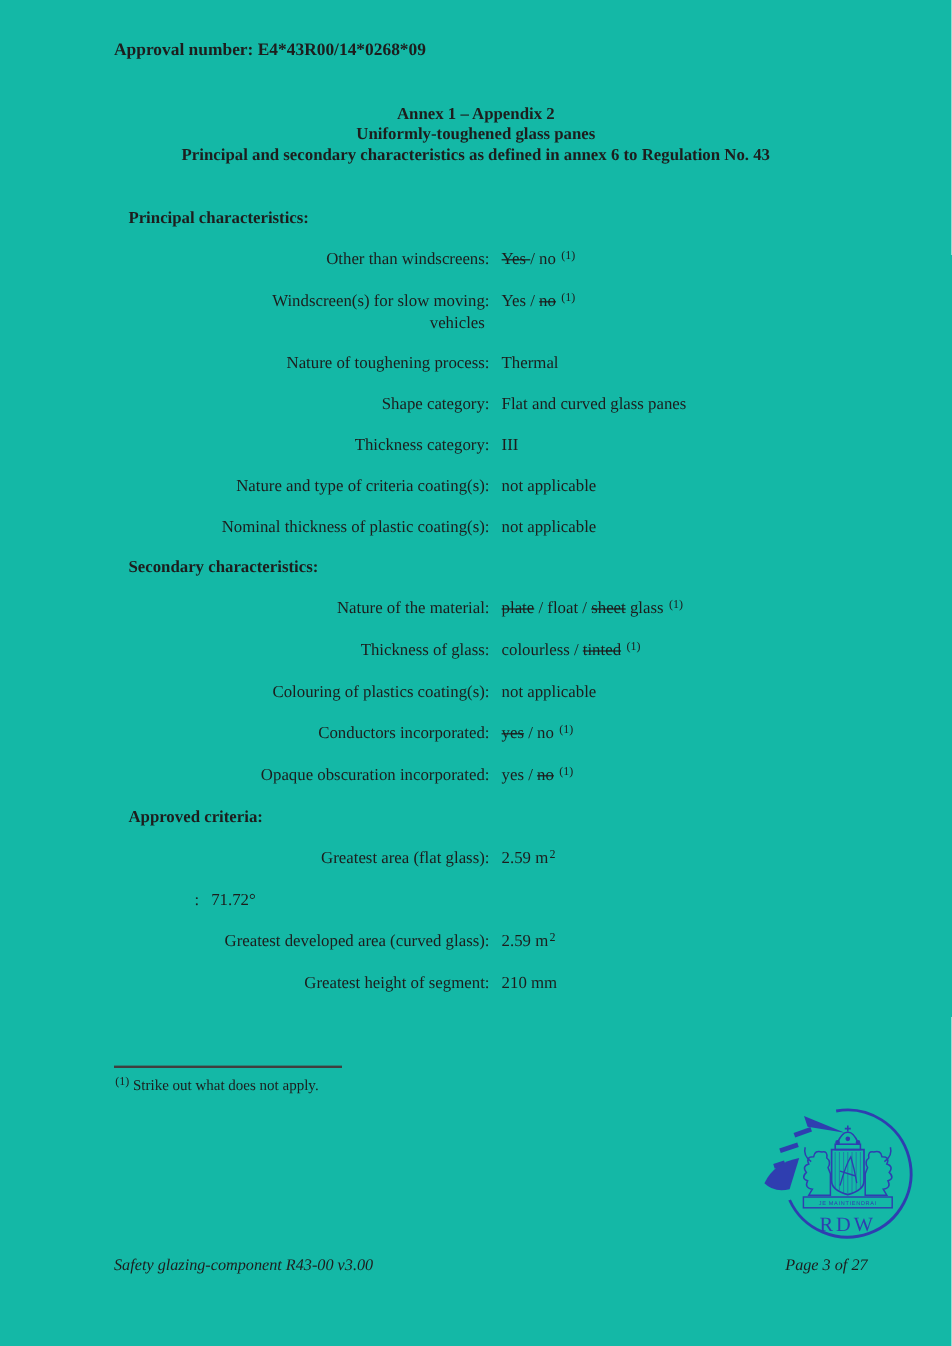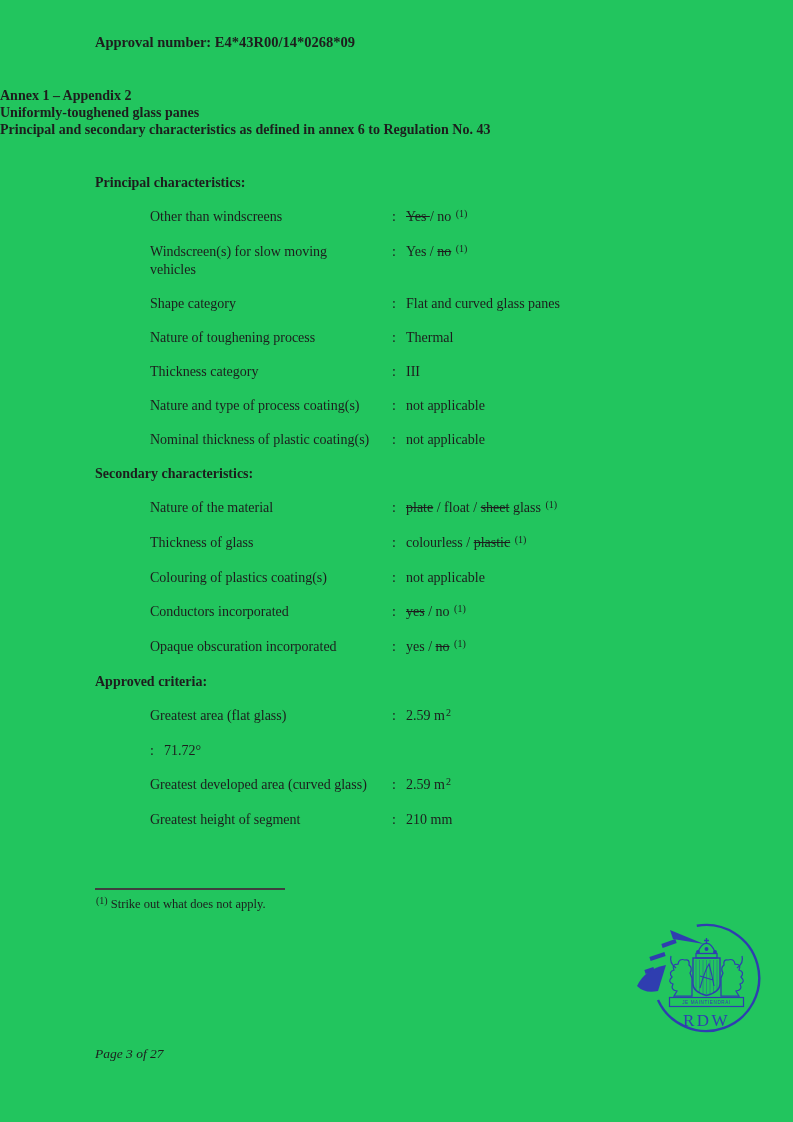--- a/index.html
+++ b/index.html
@@ -1,26 +1,26 @@
 <!DOCTYPE html>
 <html><head>
 <meta charset="utf-8">
 <style>
   html,body { margin:0; padding:0; background:#ffffff; }
   .page {
-    position:relative; width:793px; height:1122px; background:#22c55e;
+    position:relative; width:793px; height:1122px; background:#14b8a6;
     font-family:"Liberation Serif", serif; color:#1d1d1d;
     font-size:14px; line-height:18px; overflow:hidden;
   }
   .approval { position:absolute; left:95px; top:33px; font-weight:bold; font-size:14.5px; }
-  .titleblock { position:absolute; left:0; right:0; top:87px; font-weight:bold; font-size:14px; line-height:17px; }
-  .content { position:absolute; left:95px; top:174px; right:60px; }
+  .titleblock { position:absolute; left:0; right:0; top:87px; text-align:center; font-weight:bold; font-size:14px; line-height:17px; }
+  .content { position:absolute; left:107px; top:174px; right:60px; }
   .heading { font-weight:bold; margin:0 0 16px 0; }
   .row { display:grid; grid-template-columns:242px 1fr; margin:0 0 16px 55px; }
-  .label { white-space:pre-line; }
+  .label { white-space:pre-line;text-align:right; }
   .colon { display:inline-block; min-width:14px; }
   .strike { text-decoration:line-through; }
   .uline { text-underline-offset:2px; }
   .sup { font-size:10px; position:relative; top:-4px; margin-left:1px; }
   .footnote { position:absolute; left:95px; top:888px; font-size:12.5px; line-height:16px; }
   .fn-rule { width:190px; border:none; border-top:2px solid #3f3f3f; margin:0 0 6px 0; }
   .footer { position:absolute; left:95px; right:70px; top:1045px; display:flex; justify-content:space-between; font-style:italic; font-size:13.5px; }
   .stamp { position:absolute; left:620px; top:898px; width:173px; height:160px; }
 </style>
 </head>
@@ -44,47 +44,47 @@
       <div class="row">
         <div class="label">Other than windscreens</div>
         <div><span class="colon">:</span><span><span class="strike">Yes </span><span>/ no </span><span class="sup">(1)</span></span></div>
       </div>
       <div class="row">
         <div class="label">Windscreen(s) for slow moving
 vehicles</div>
         <div><span class="colon">:</span><span><span>Yes / </span><span class="strike">no</span><span> </span><span class="sup">(1)</span></span></div>
       </div>
       <div class="row">
+        <div class="label">Nature of toughening process</div>
+        <div><span class="colon">:</span><span><span>Thermal</span></span></div>
+      </div>
+      <div class="row">
         <div class="label">Shape category</div>
         <div><span class="colon">:</span><span><span>Flat and curved glass panes</span></span></div>
-      </div>
-      <div class="row">
-        <div class="label">Nature of toughening process</div>
-        <div><span class="colon">:</span><span><span>Thermal</span></span></div>
       </div>
       <div class="row">
         <div class="label">Thickness category</div>
         <div><span class="colon">:</span><span><span>III</span></span></div>
       </div>
       <div class="row">
-        <div class="label">Nature and type of process coating(s)</div>
+        <div class="label">Nature and type of criteria coating(s)</div>
         <div><span class="colon">:</span><span><span>not applicable</span></span></div>
       </div>
       <div class="row">
         <div class="label">Nominal thickness of plastic coating(s)</div>
         <div><span class="colon">:</span><span><span>not applicable</span></span></div>
       </div>
       <div class="heading">Secondary characteristics:</div>
       <div class="row">
         <div class="label">Nature of the material</div>
         <div><span class="colon">:</span><span><span class="strike">plate</span><span> / float / </span><span class="strike">sheet</span><span> glass </span><span class="sup">(1)</span></span></div>
       </div>
       <div class="row">
         <div class="label">Thickness of glass</div>
-        <div><span class="colon">:</span><span><span>colourless / </span><span class="strike">plastic</span><span> </span><span class="sup">(1)</span></span></div>
+        <div><span class="colon">:</span><span><span>colourless / </span><span class="strike">tinted</span><span> </span><span class="sup">(1)</span></span></div>
       </div>
       <div class="row">
         <div class="label">Colouring of plastics coating(s)</div>
         <div><span class="colon">:</span><span><span>not applicable</span></span></div>
       </div>
       <div class="row">
         <div class="label">Conductors incorporated</div>
         <div><span class="colon">:</span><span><span class="strike">yes</span><span> / no </span><span class="sup">(1)</span></span></div>
       </div>
       <div class="row">
@@ -149,16 +149,17 @@
       <use href="#lionL" transform="matrix(-1,0,0,1,173,0)"></use>
     </g>
 
     <rect x="49.5" y="99.5" width="74" height="9" fill="none" stroke="#2f3eb0" stroke-width="1.2"></rect>
     <text x="86.5" y="106.3" text-anchor="middle" font-size="4.6" letter-spacing="0.6" fill="#2f3eb0" font-family="Liberation Sans, sans-serif">JE MAINTIENDRAI</text>
 
     <text x="86.5" y="127.5" text-anchor="middle" font-size="17" letter-spacing="2.5" fill="#2f3eb0" font-family="Liberation Serif, serif">RDW</text>
   </svg>
 
   <div class="footer">
+    <span>Safety glazing-component R43-00 v3.00</span>
     <span>Page 3 of 27</span>
   </div>
 
 </div>
 
 </body></html>

